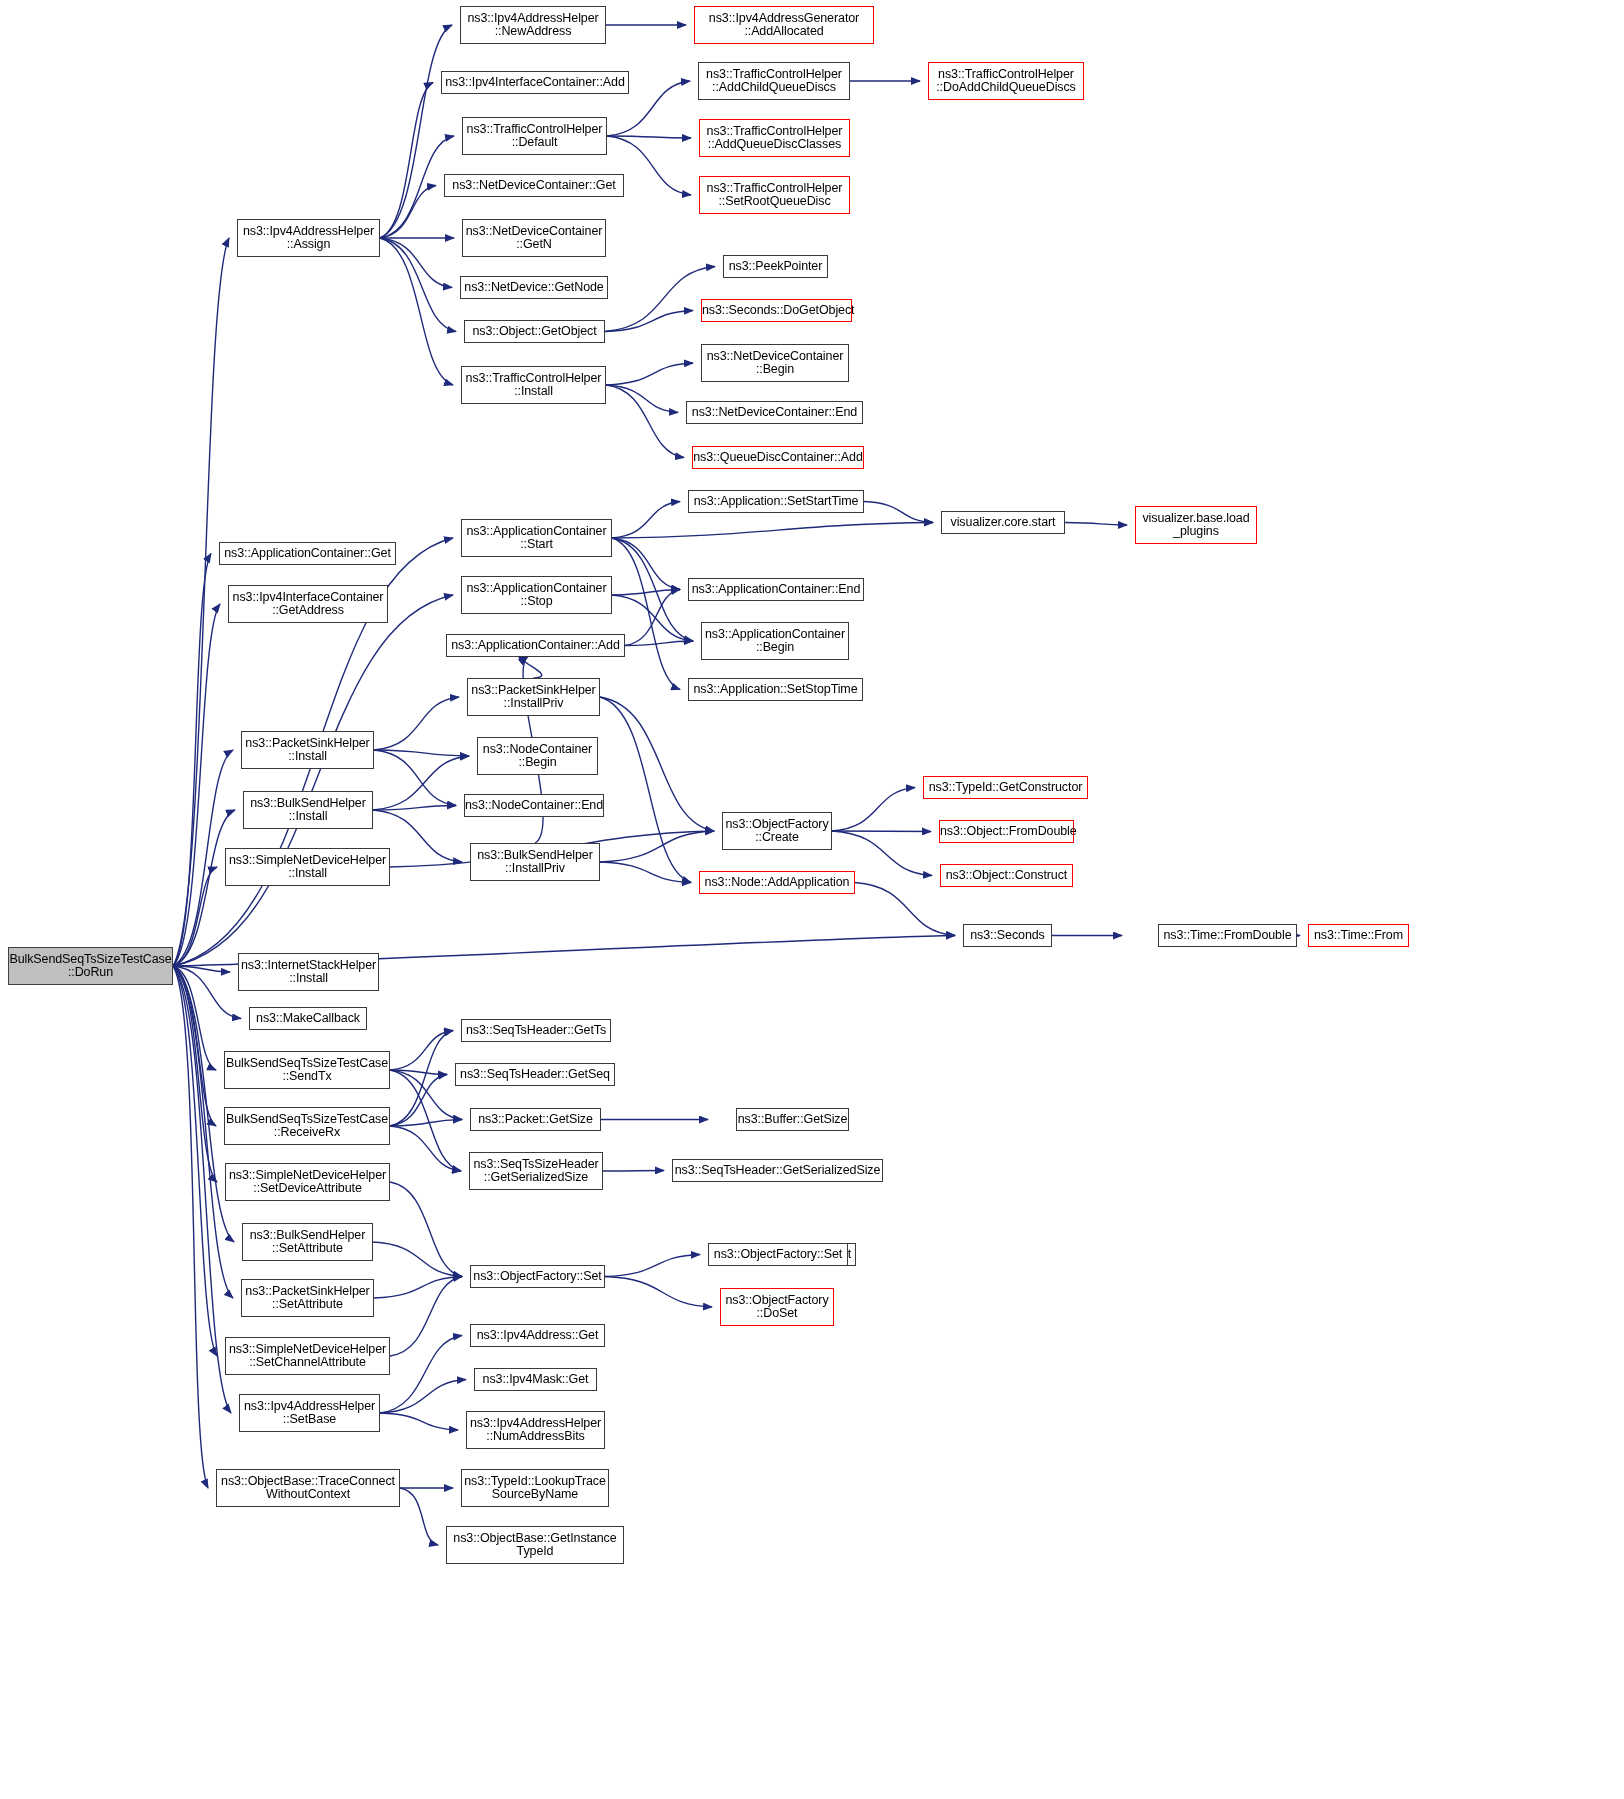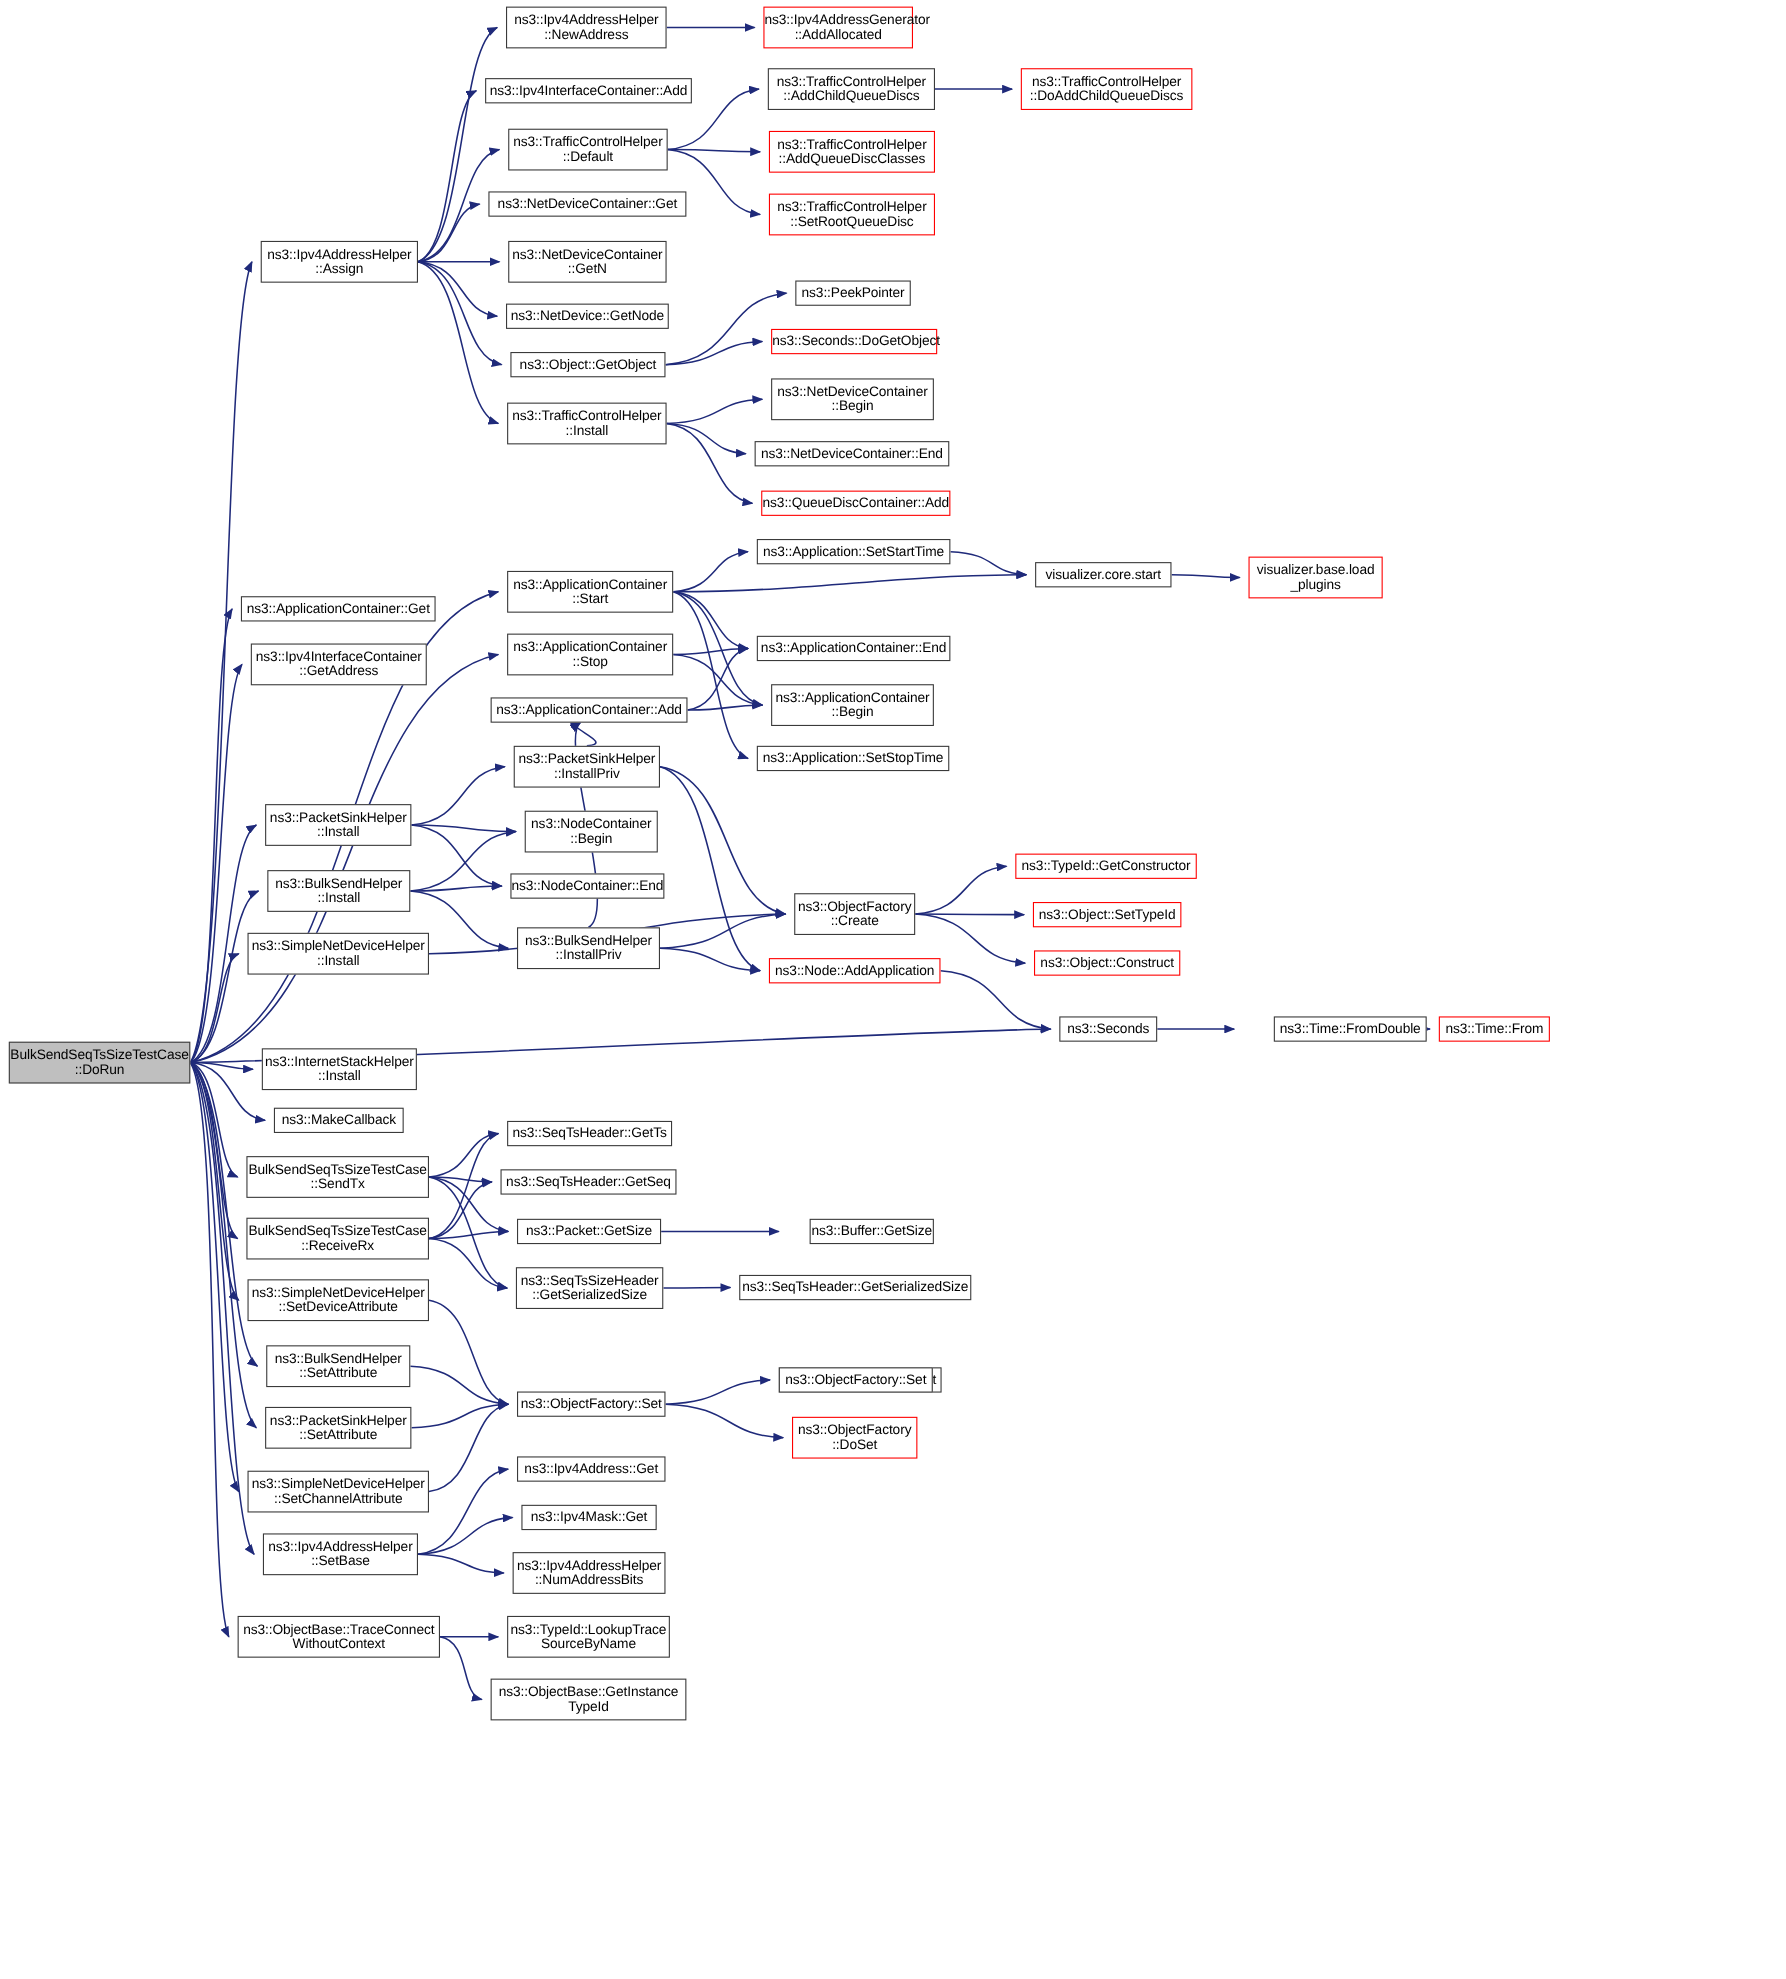--- a/index.html
+++ b/index.html
@@ -154,21 +154,21 @@
         <path d="M380,1413 C427.3,1414.36 418.7,1428.64 458,1430" marker-end="url(#arrow)"></path>
         <path d="M400,1488 C433.55,1488 427.45,1488 453,1488" marker-end="url(#arrow)"></path>
         <path d="M400,1488 C428,1492.56 418,1540.44 438,1545" marker-end="url(#arrow)"></path>
       </g>
   </svg>
   <div id="node-layer">
       <div class="node root" style="left: 8px; top: 947px; width: 165px; height: 38px;"><span class="lbl">BulkSendSeqTsSizeTestCase
 ::DoRun</span></div>
       <div class="node thick" style="left: 460px; top: 6px; width: 146px; height: 38px;"><span class="lbl">ns3::Ipv4AddressHelper
 ::NewAddress</span></div>
-      <div class="node red" style="left: 694px; top: 6px; width: 136px; height: 38px;"><span class="lbl">ns3::Ipv4AddressGenerator
+      <div class="node red" style="left: 694px; top: 6px; width: 180px; height: 38px;"><span class="lbl">ns3::Ipv4AddressGenerator
 ::AddAllocated</span></div>
       <div class="node thick" style="left: 441px; top: 71px; width: 188px; height: 23px;"><span class="lbl">ns3::Ipv4InterfaceContainer::Add</span></div>
       <div class="node thick" style="left: 698px; top: 62px; width: 152px; height: 38px;"><span class="lbl">ns3::TrafficControlHelper
 ::AddChildQueueDiscs</span></div>
       <div class="node red" style="left: 928px; top: 62px; width: 156px; height: 38px;"><span class="lbl">ns3::TrafficControlHelper
 ::DoAddChildQueueDiscs</span></div>
       <div class="node thick" style="left: 462px; top: 117px; width: 145px; height: 38px;"><span class="lbl">ns3::TrafficControlHelper
 ::Default</span></div>
       <div class="node red" style="left: 699px; top: 119px; width: 151px; height: 38px;"><span class="lbl">ns3::TrafficControlHelper
 ::AddQueueDiscClasses</span></div>
@@ -210,21 +210,21 @@
       <div class="node thick" style="left: 241px; top: 731px; width: 133px; height: 38px;"><span class="lbl">ns3::PacketSinkHelper
 ::Install</span></div>
       <div class="node thick" style="left: 477px; top: 737px; width: 121px; height: 38px;"><span class="lbl">ns3::NodeContainer
 ::Begin</span></div>
       <div class="node red" style="left: 923px; top: 776px; width: 165px; height: 23px;"><span class="lbl">ns3::TypeId::GetConstructor</span></div>
       <div class="node thick" style="left: 464px; top: 794px; width: 140px; height: 23px;"><span class="lbl">ns3::NodeContainer::End</span></div>
       <div class="node thick" style="left: 243px; top: 791px; width: 130px; height: 38px;"><span class="lbl">ns3::BulkSendHelper
 ::Install</span></div>
       <div class="node thick" style="left: 722px; top: 812px; width: 110px; height: 38px;"><span class="lbl">ns3::ObjectFactory
 ::Create</span></div>
-      <div class="node red" style="left: 939px; top: 820px; width: 135px; height: 23px;"><span class="lbl">ns3::Object::SetTypeId</span></div>
+      <div class="node red" style="left: 939px; top: 820px; width: 135px; height: 23px;"><span class="lbl">ns3::Object::FromDouble</span></div>
       <div class="node thick" style="left: 470px; top: 843px; width: 130px; height: 38px;"><span class="lbl">ns3::BulkSendHelper
 ::InstallPriv</span></div>
       <div class="node thick" style="left: 225px; top: 848px; width: 165px; height: 38px;"><span class="lbl">ns3::SimpleNetDeviceHelper
 ::Install</span></div>
       <div class="node red" style="left: 940px; top: 864px; width: 133px; height: 23px;"><span class="lbl">ns3::Object::Construct</span></div>
       <div class="node red" style="left: 699px; top: 871px; width: 156px; height: 23px;"><span class="lbl">ns3::Node::AddApplication</span></div>
       <div class="node thick" style="left: 963px; top: 924px; width: 89px; height: 23px;"><span class="lbl">ns3::Seconds</span></div>
       <div class="node thick" style="left: 1158px; top: 924px; width: 139px; height: 23px;"><span class="lbl">ns3::Time::FromDouble</span></div>
       <div class="node red" style="left: 1308px; top: 924px; width: 101px; height: 23px;"><span class="lbl">ns3::Time::From</span></div>
       <div class="node thick" style="left: 238px; top: 953px; width: 141px; height: 38px;"><span class="lbl">ns3::InternetStackHelper

